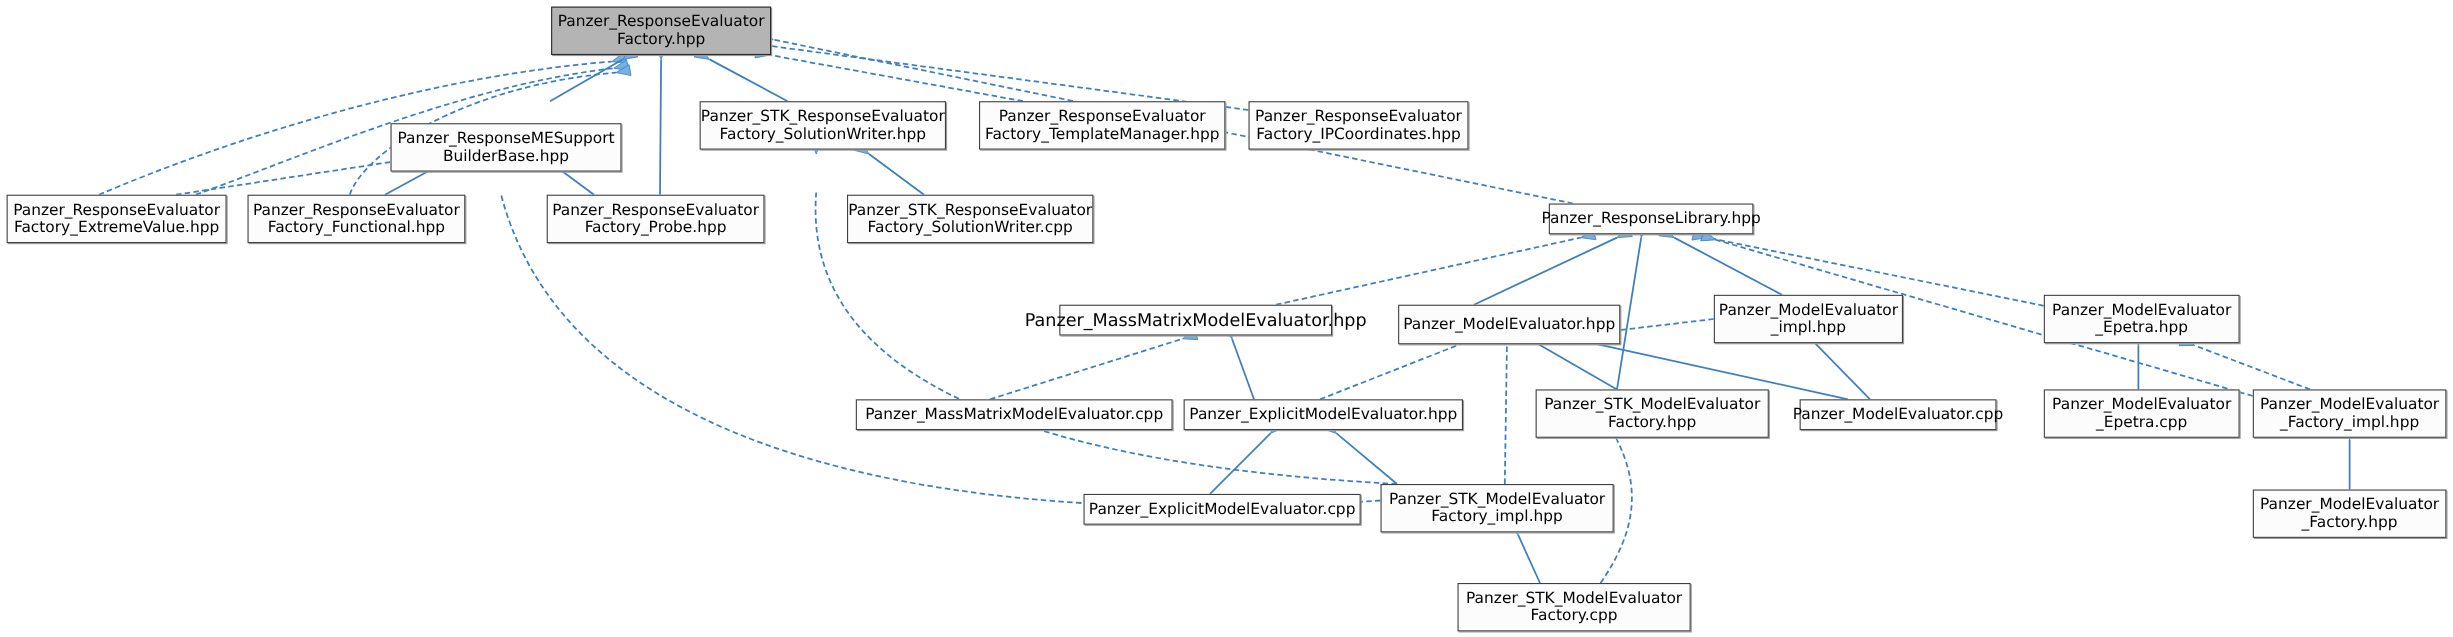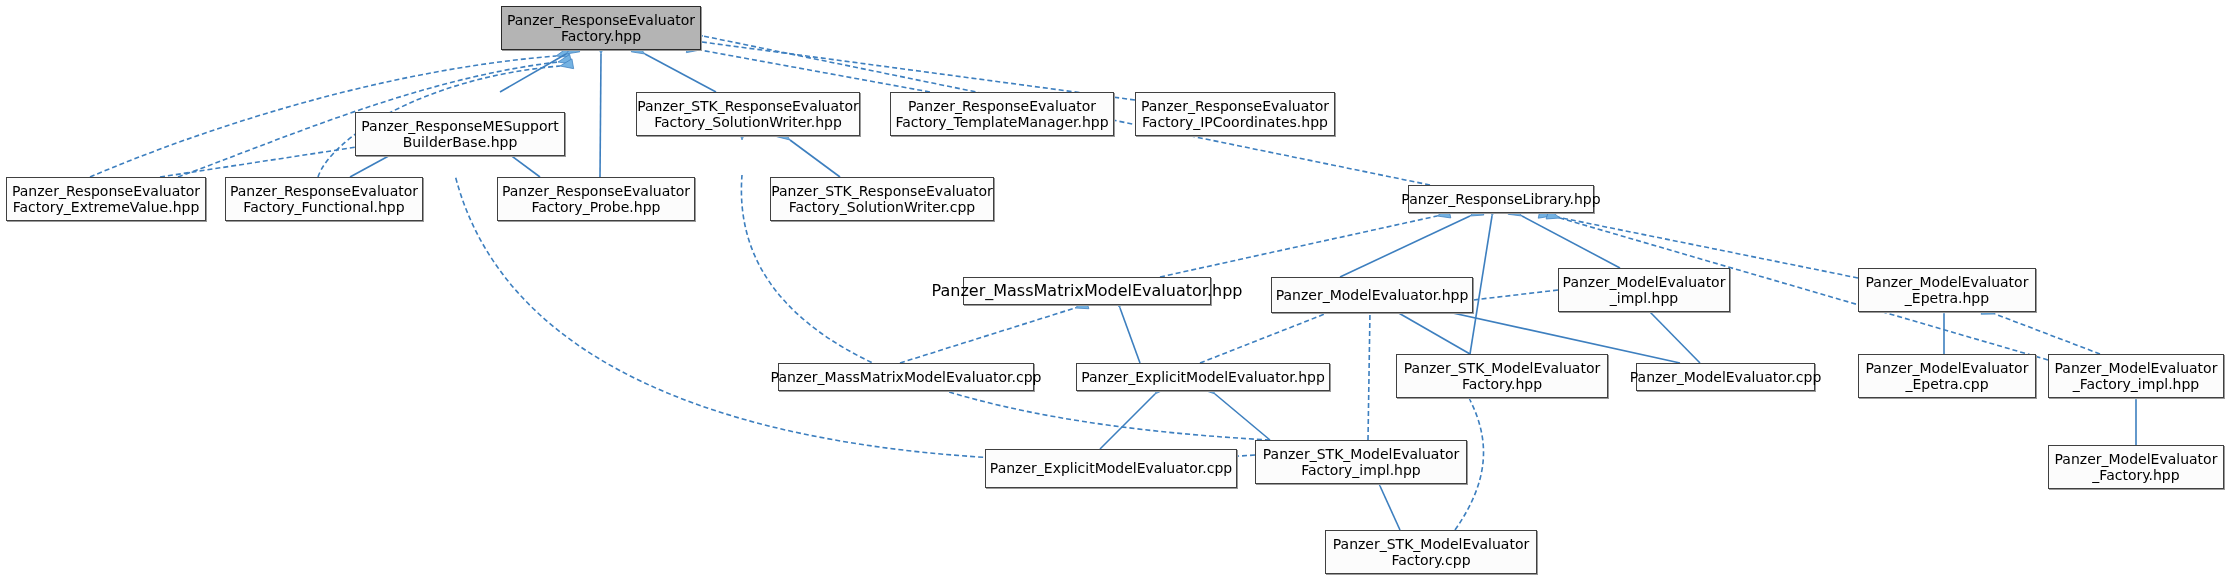--- a/index.html
+++ b/index.html
@@ -142,42 +142,42 @@
         <span class="node-label">Panzer_ModelEvaluator.hpp</span>
       </div>
       <div class="node-box" style="left: 1558px; top: 268px; width: 172px; height: 44px; font-size: 14px;">
         <span class="node-label">Panzer_ModelEvaluator
 _impl.hpp</span>
       </div>
       <div class="node-box" style="left: 1858px; top: 268px; width: 178px; height: 44px; font-size: 14px;">
         <span class="node-label">Panzer_ModelEvaluator
 _Epetra.hpp</span>
       </div>
-      <div class="node-box" style="left: 778px; top: 363px; width: 256px; height: 28px; font-size: 14px;">
+      <div class="node-box" style="left: 778px; top: 363px; width: 288px; height: 28px; font-size: 14px;">
         <span class="node-label">Panzer_MassMatrixModelEvaluator.cpp</span>
       </div>
       <div class="node-box" style="left: 1076px; top: 363px; width: 254px; height: 28px; font-size: 14px;">
         <span class="node-label">Panzer_ExplicitModelEvaluator.hpp</span>
       </div>
       <div class="node-box" style="left: 1396px; top: 354px; width: 212px; height: 44px; font-size: 14px;">
         <span class="node-label">Panzer_STK_ModelEvaluator
 Factory.hpp</span>
       </div>
       <div class="node-box" style="left: 1636px; top: 363px; width: 179px; height: 28px; font-size: 14px;">
         <span class="node-label">Panzer_ModelEvaluator.cpp</span>
       </div>
       <div class="node-box" style="left: 1858px; top: 354px; width: 178px; height: 44px; font-size: 14px;">
         <span class="node-label">Panzer_ModelEvaluator
 _Epetra.cpp</span>
       </div>
       <div class="node-box" style="left: 2048px; top: 354px; width: 176px; height: 44px; font-size: 14px;">
         <span class="node-label">Panzer_ModelEvaluator
 _Factory_impl.hpp</span>
       </div>
-      <div class="node-box" style="left: 985px; top: 449px; width: 252px; height: 39px; font-size: 14px;">
+      <div class="node-box" style="left: 985px; top: 449px; width: 252px; height: 28px; font-size: 14px;">
         <span class="node-label">Panzer_ExplicitModelEvaluator.cpp</span>
       </div>
       <div class="node-box" style="left: 1255px; top: 440px; width: 212px; height: 44px; font-size: 14px;">
         <span class="node-label">Panzer_STK_ModelEvaluator
 Factory_impl.hpp</span>
       </div>
       <div class="node-box" style="left: 2048px; top: 445px; width: 176px; height: 44px; font-size: 14px;">
         <span class="node-label">Panzer_ModelEvaluator
 _Factory.hpp</span>
       </div>

